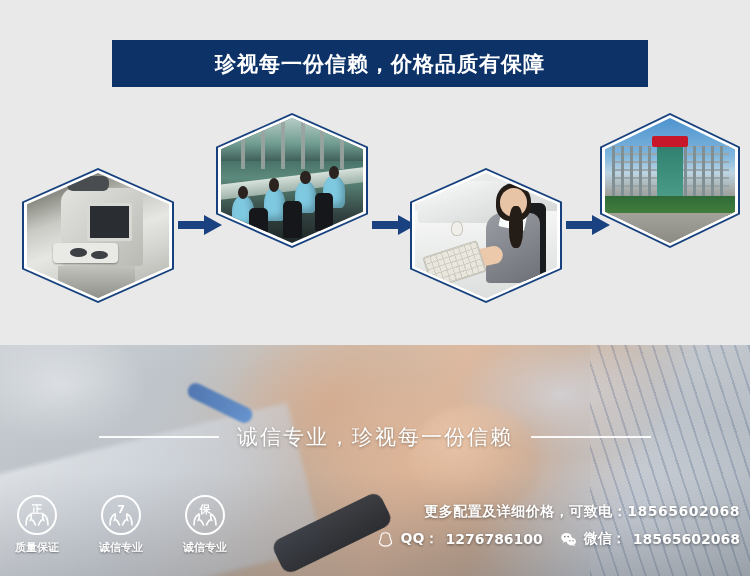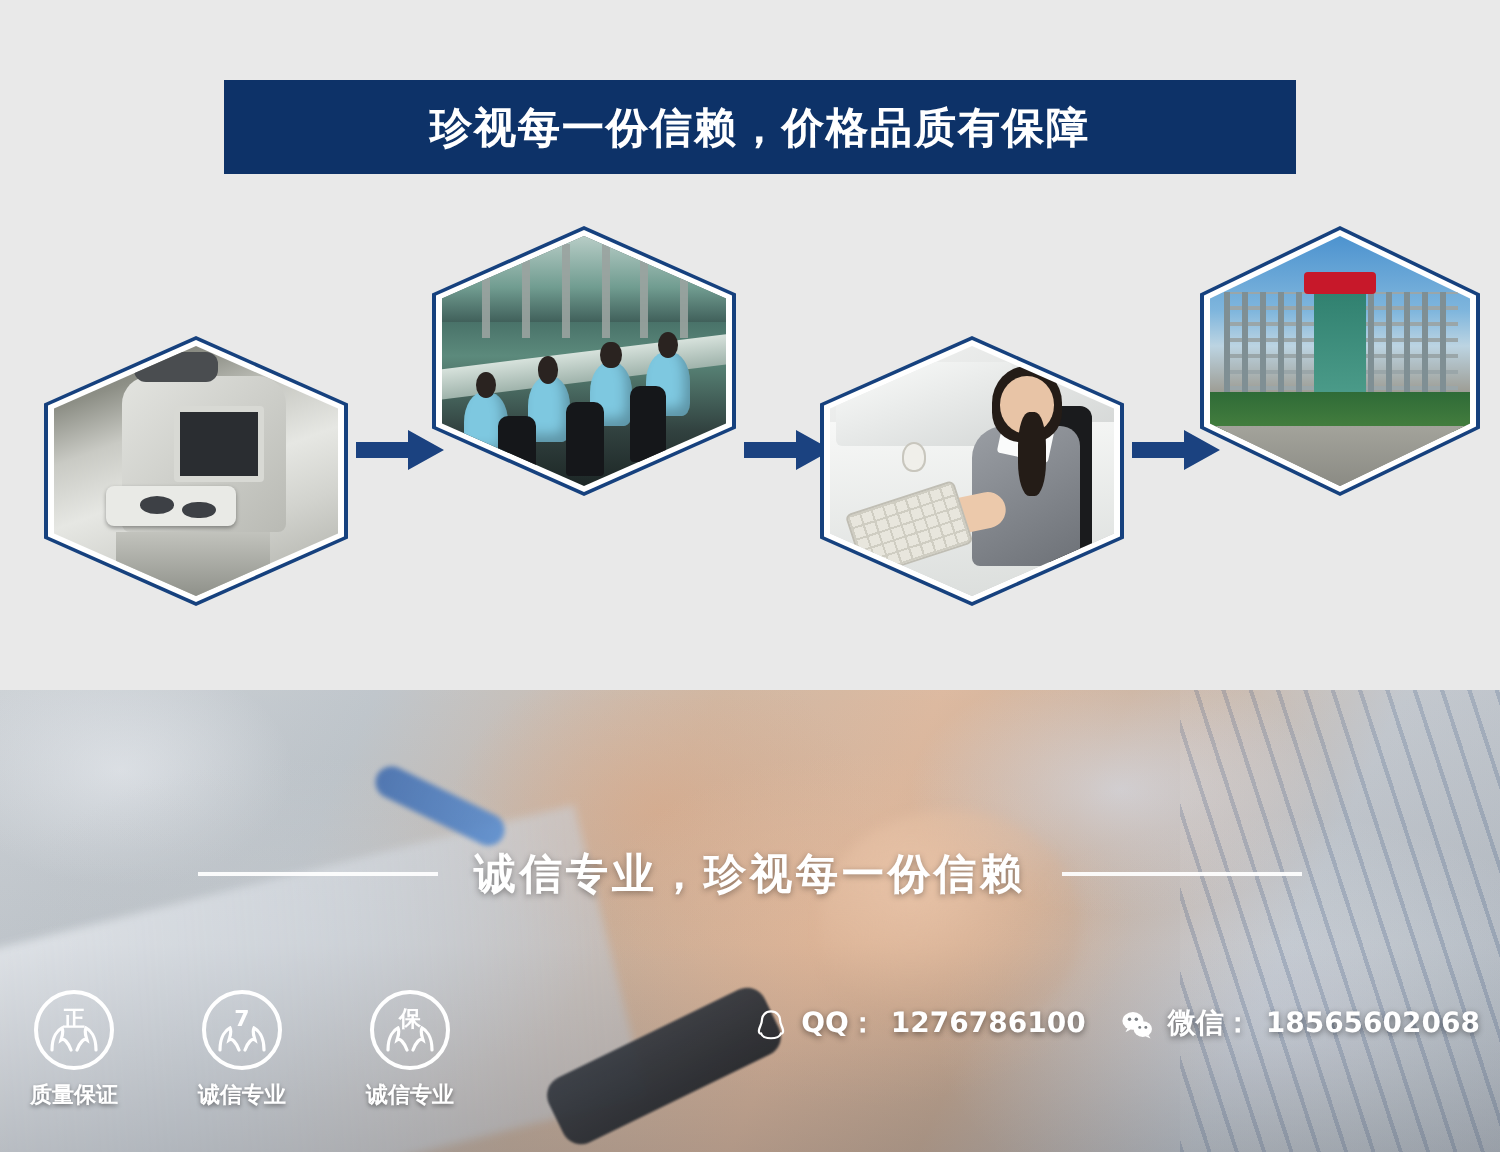--- a/index.html
+++ b/index.html
@@ -248,21 +248,21 @@
     background:linear-gradient(180deg,rgba(255,255,255,.10) 0%,rgba(120,128,138,.06) 55%,rgba(84,90,99,.30) 100%);
   }
 
   
   .tagline{
     position:absolute; left:0; top:78px; width:750px;
     display:flex; align-items:center; justify-content:center; gap:18px;
   }
   .tag-line{ width:120px; height:2px; background:rgba(255,255,255,.92); }
   .tag-text{
-    color:#ffffff; font-size:21px; font-weight:bold; letter-spacing:2px;
+    color:#ffffff; font-size:21px; font-weight:normal; letter-spacing:2px;
     white-space:nowrap; text-shadow:0 1px 3px rgba(0,0,0,.35);
   }
 
   
   .badges{
     position:absolute; left:8px; top:150px;
     display:flex; gap:26px;
   }
   .badge{ width:58px; display:flex; flex-direction:column; align-items:center; gap:5px; }
   .badge-circle{
@@ -452,20 +452,23 @@
           <path d="M2 12 C2 5 5 2 7 1 C8 3 7 5 6.5 7 C8 6 10 8 11.5 12" fill="none" stroke="#fff" stroke-width="1.6" stroke-linecap="round"></path>
           <path d="M24 12 C24 5 21 2 19 1 C18 3 19 5 19.5 7 C18 6 16 8 14.5 12" fill="none" stroke="#fff" stroke-width="1.6" stroke-linecap="round"></path>
         </svg>
       </div>
       <span class="badge-label">诚信专业</span>
     </div>
 
   </div>
 
   <div class="contact">
+    <div class="contact-row1">
+      <span>更多配置及详细价格，可致电：</span><span>18565602068</span>
+    </div>
     <div class="contact-row2">
       <span class="ic">
         <svg viewBox="0 0 20 20">
           <path d="M10 2 C6.6 2 4.6 4.6 4.6 7.6 C4.6 9.1 3.4 11 3 12.6
                    C2.6 14.3 3.3 15.4 4.2 15 C4.6 16.6 7 17.8 10 17.8
                    C13 17.8 15.4 16.6 15.8 15 C16.7 15.4 17.4 14.3 17 12.6
                    C16.6 11 15.4 9.1 15.4 7.6 C15.4 4.6 13.4 2 10 2 Z" fill="none" stroke="#ffffff" stroke-width="1.3" stroke-linejoin="round"></path>
         </svg>
       </span>
       <span>QQ：</span>

